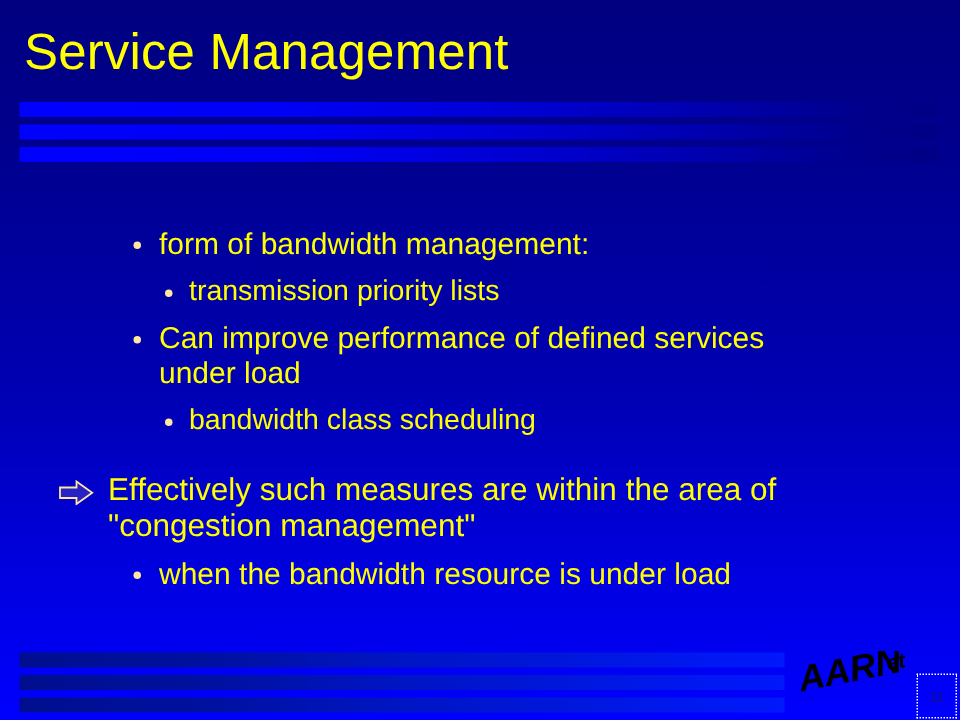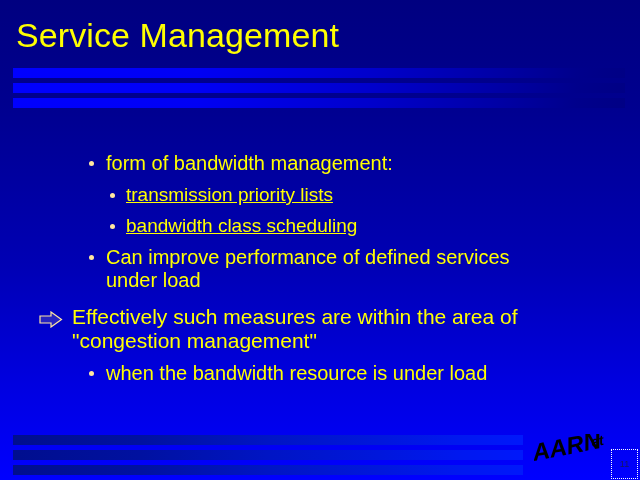--- a/index.html
+++ b/index.html
@@ -97,40 +97,39 @@
     border-radius: 50%;
     background: #ffe7a0;
     display: block;
   }
 
   
   .lvl3 {
     font-size: 19px;
     padding-left: 126px;
     margin-bottom: 2px;
-    text-decoration: underline;
   }
   .lvl3 .dot {
     position: absolute;
     left: 110px;
     top: 9px;
     width: 5px;
     height: 5px;
     border-radius: 50%;
     background: #ffe7a0;
     display: block;
   }
 
   .wrapline {
     display: block;
     white-space: nowrap;
   }
 
   .sp-before { margin-top: 9px; }
-  .sp-before-lg { margin-top: 13px; }
+  .sp-before-lg { margin-top: 23px; }
 
   
   #logo {
     position: absolute;
     left: 534px;
     top: 434px;
     width: 82px;
     height: 34px;
   }
   #logo svg { display: block; }
@@ -175,29 +174,29 @@
     <div class="line lvl2">
       <span class="dot"></span>
       <span class="wrapline">form of bandwidth management:</span>
     </div>
 
     <div class="line lvl3 sp-before">
       <span class="dot"></span>
       <span class="wrapline">transmission priority lists</span>
     </div>
 
-    <div class="line lvl3 sp-before">
-      <span class="dot"></span>
-      <span class="wrapline">bandwidth class scheduling</span>
-    </div>
-
     <div class="line lvl2 sp-before">
       <span class="dot"></span>
       <span class="wrapline">Can improve performance of defined services</span>
       <span class="wrapline">under load</span>
+    </div>
+
+    <div class="line lvl3 sp-before">
+      <span class="dot"></span>
+      <span class="wrapline">bandwidth class scheduling</span>
     </div>
 
     <div class="line lvl1 sp-before-lg">
       <span class="arrow">
         <svg width="24" height="17" viewBox="0 0 24 17">
           <path d="M1 5 H12 V1 L22.5 8.5 L12 16 V12 H1 Z" fill="#ffe7a0" stroke="#ffe7a0" stroke-width="1.2" fill-opacity="0.15"></path>
         </svg>
       </span>
       <span class="cont">
         <span class="wrapline">Effectively such measures are within the area of</span>

